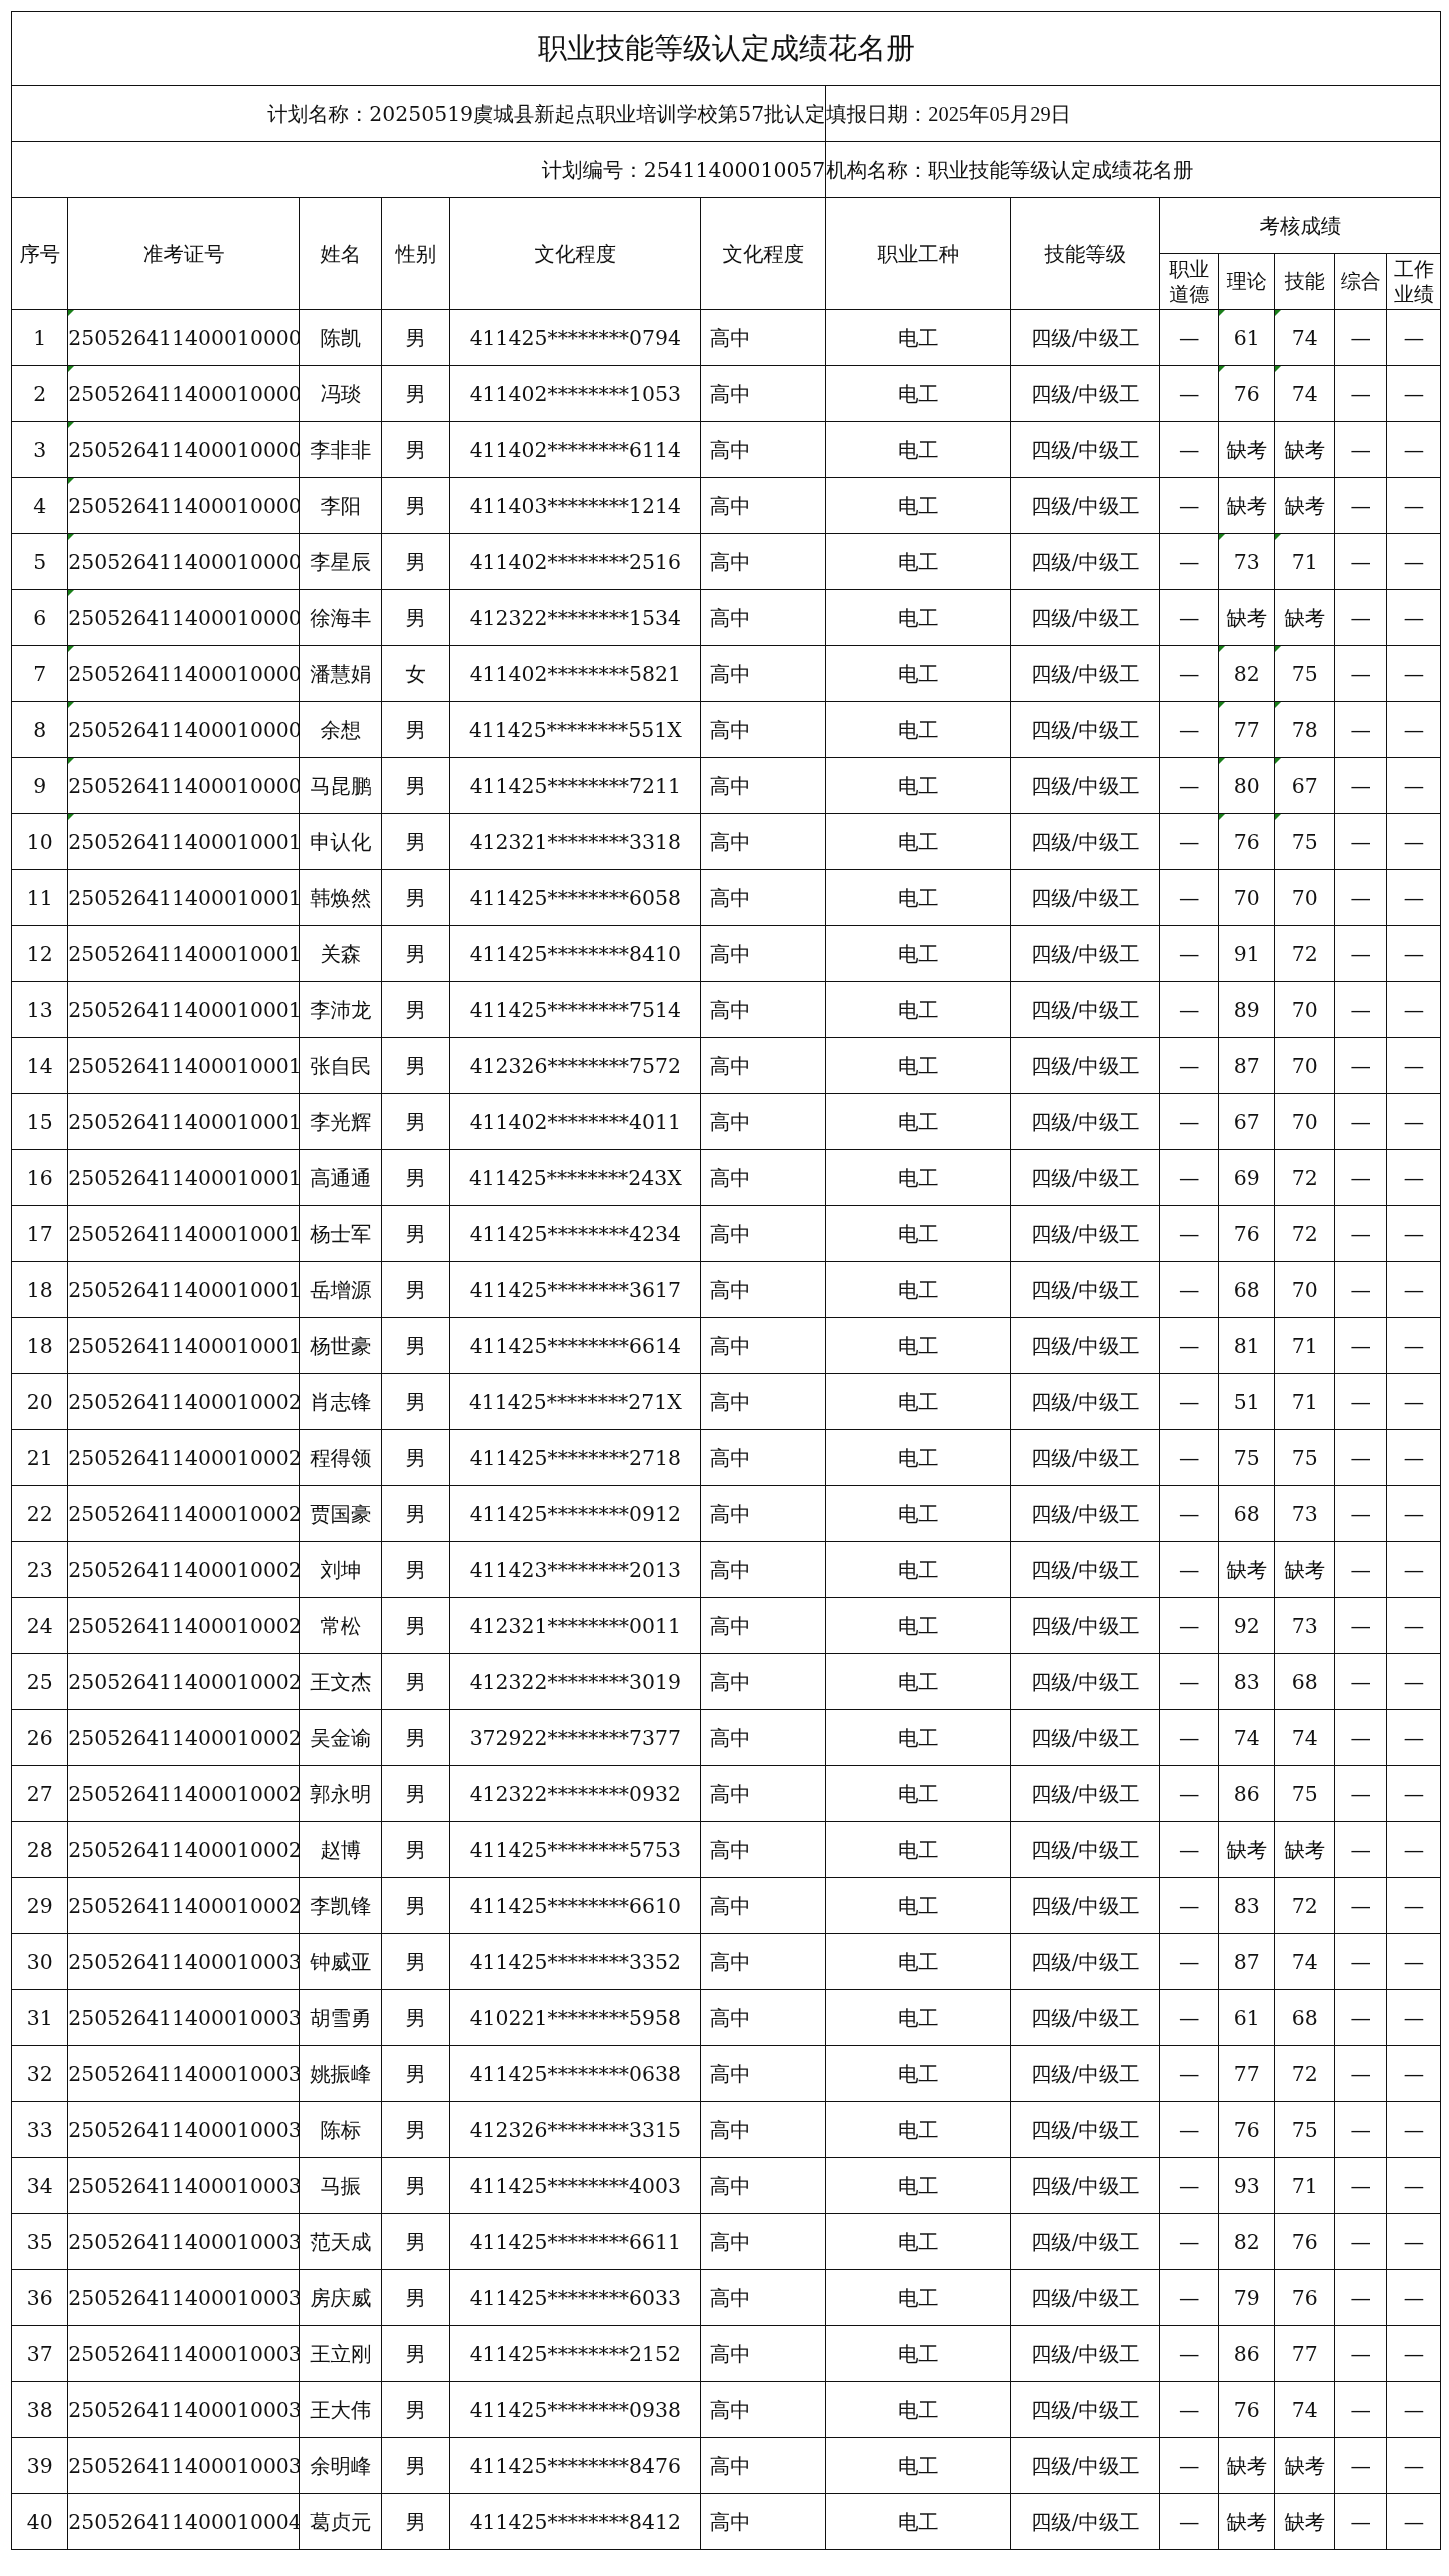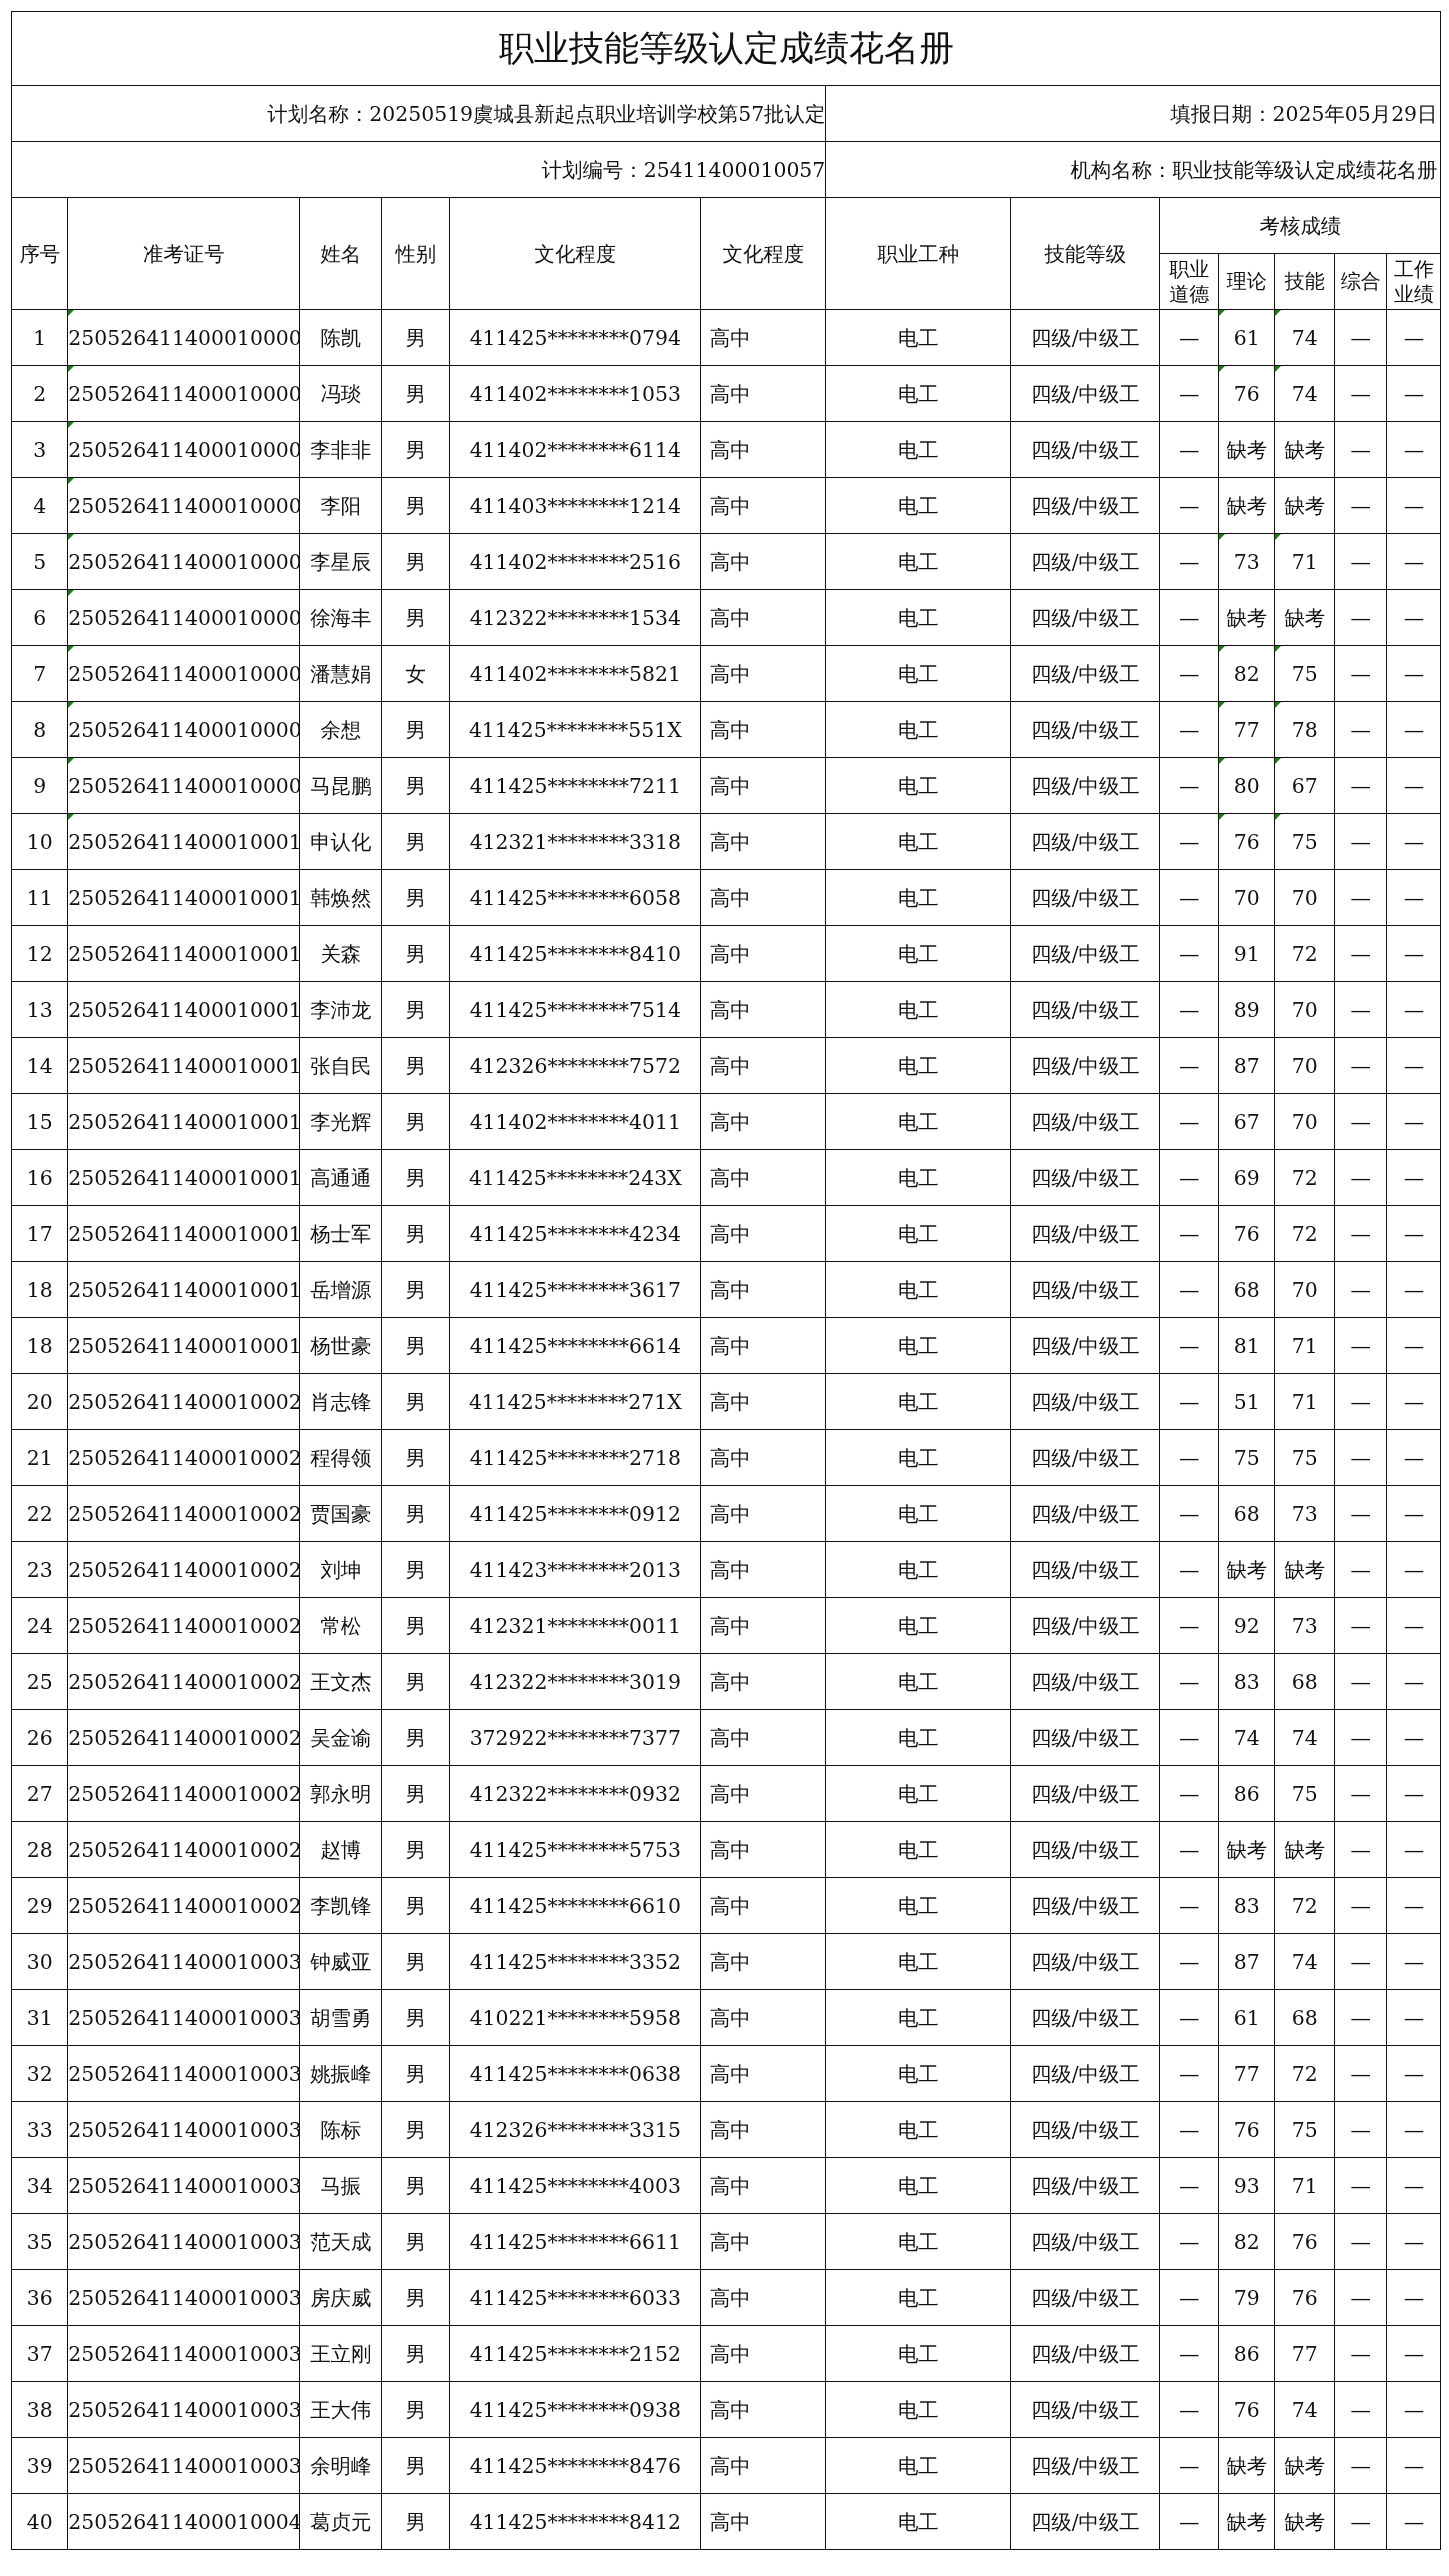--- a/index.html
+++ b/index.html
@@ -1,22 +1,22 @@
 <!DOCTYPE html>
 <html style="font-size:11.3px"><head>
 <meta charset="utf-8">
 <style>
   html,body{margin:0;padding:0;background:#fff;}
   body{width:1449px;height:2576px;position:relative;font-family:"DejaVu Serif","Liberation Serif",serif;color:#111;}
   table{position:absolute;left:11.3px;top:11.3px;border-collapse:collapse;table-layout:fixed;width:1430px;}
   td{border:1.8px solid #111;text-align:center;vertical-align:middle;padding:0;overflow:hidden;white-space:nowrap;font-size:20.4px;}
-  .title td{height:73px;font-size:35px;font-family:Liberation Mono, monospace;}
+  .title td{height:73px;font-size:29px;font-family:Liberation Mono, monospace;}
   .meta td{height:55px;font-size:20.4px;}
   .meta .l{text-align:right;padding-left:4.2px;}
-  .meta .r{text-align:right;padding-right:3px;}
+  .meta .r{text-align:left;padding-right:17px;font-family:Liberation Serif, serif;}
   .hdr1 td{height:55px;text-align:center;}
   .hdr2 td{height:55px;font-size:20px;line-height:25px;white-space:normal;}
   .row td{height:55px;position:relative;}
   .mark{position:absolute;left:0;top:0;width:0;height:0;border-top:6.3px solid #1a7f1a;border-right:6.3px solid transparent;}
   .lt{text-align:left;padding-left:8.5px;}
 </style>
 </head>
 <body>
 
 <table>

